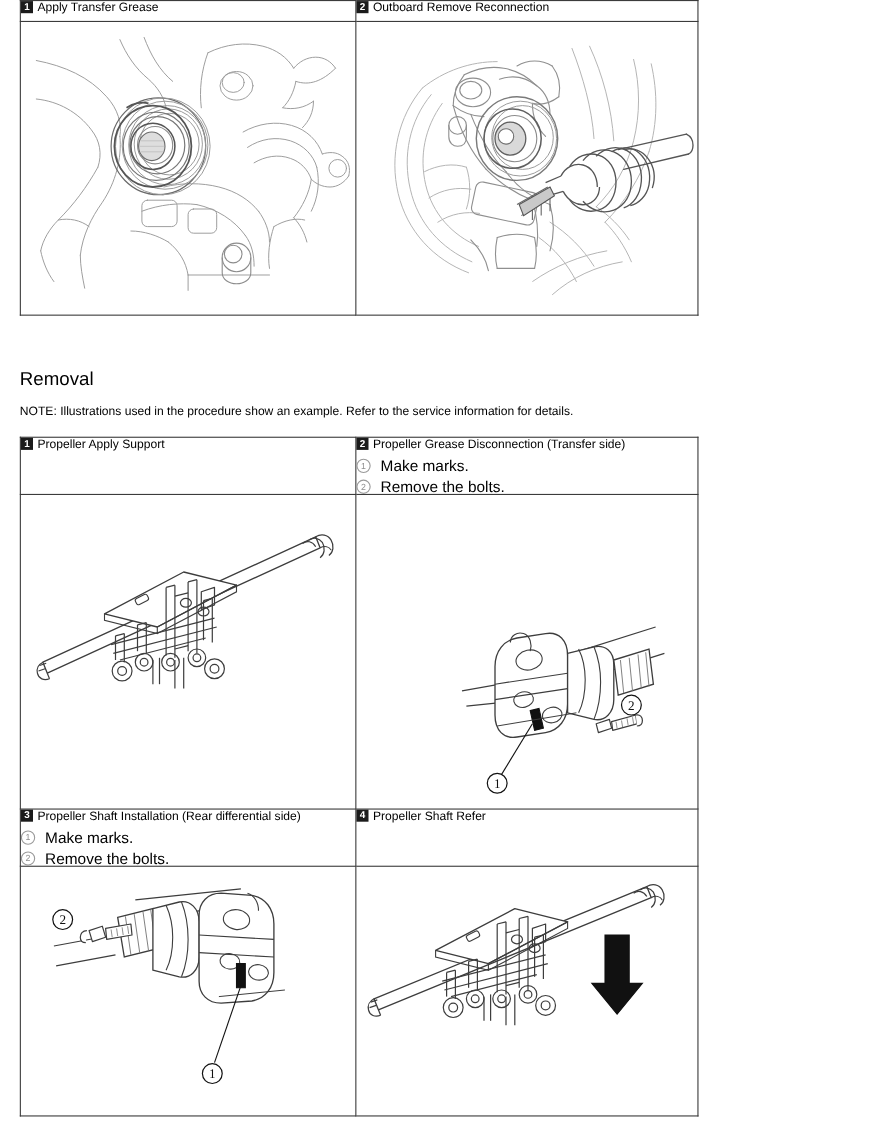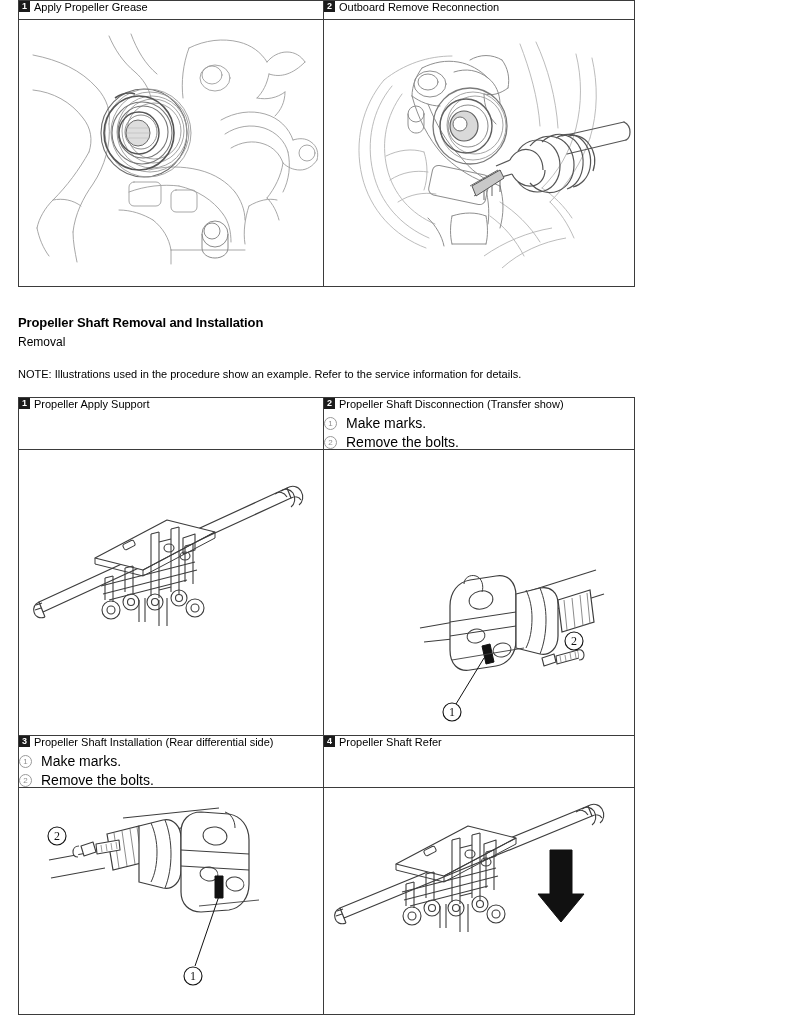--- a/index.html
+++ b/index.html
@@ -100,21 +100,21 @@
   
   .sec-title {
     position: absolute;
     font-size: 13px;
     font-weight: bold;
     left: 18px;
     letter-spacing: -0.1px;
   }
   .sec-sub {
     position: absolute;
-    font-size: 12px;
+    font-size: 17px;
     left: 18px;
   }
   .sec-note {
     position: absolute;
     font-size: 11px;
     left: 18px;
   }
 
   
   .fig {
@@ -127,21 +127,21 @@
 <body>
 
 <div class="page">
 
   <table class="proc-table" style="left:18px; top:0px; width:616px;">
     <tbody>
         <tr>
       <td class="col-l hdr-cell" style="height:18px;">
         <div class="step-line">
           <span class="badge">1</span>
-          <span class="step-text">Apply Propeller Grease</span>
+          <span class="step-text">Apply Transfer Grease</span>
         </div>
       </td>
       <td class="col-r hdr-cell">
         <div class="step-line">
           <span class="badge">2</span>
           <span class="step-text">Outboard Remove Reconnection</span>
         </div>
       </td>
     </tr>
     <tr>
@@ -338,38 +338,37 @@
               <path d="M160 236 C180 222 204 212 228 208"></path>
               <path d="M178 248 C196 232 218 222 242 218"></path>
             </g>
           </svg>
         </div>
       </td>
     </tr>
   </tbody>
     </table>
 
-  <div class="sec-title" style="top:315px;">Propeller Shaft Removal and Installation</div>
   <div class="sec-sub" style="top:335px;">Removal</div>
   <div class="sec-note" style="top:368px;">NOTE: Illustrations used in the procedure show an example. Refer to the service information for details.</div>
 
   <table class="proc-table" style="left:18px; top:397px; width:616px;">
 
     <tbody>
         <tr>
       <td class="col-l hdr-cell" style="height:48px;">
         <div class="step-line">
           <span class="badge">1</span>
           <span class="step-text">Propeller Apply Support</span>
         </div>
       </td>
       <td class="col-r hdr-cell">
         <div class="step-line">
           <span class="badge">2</span>
-          <span class="step-text">Propeller Shaft Disconnection (Transfer show)</span>
+          <span class="step-text">Propeller Grease Disconnection (Transfer side)</span>
         </div>
         <div class="sub-line">
           <span class="circ">1</span>
           <span class="sub-text">Make marks.</span>
         </div>
         <div class="sub-line">
           <span class="circ">2</span>
           <span class="sub-text">Remove the bolts.</span>
         </div>
       </td>

